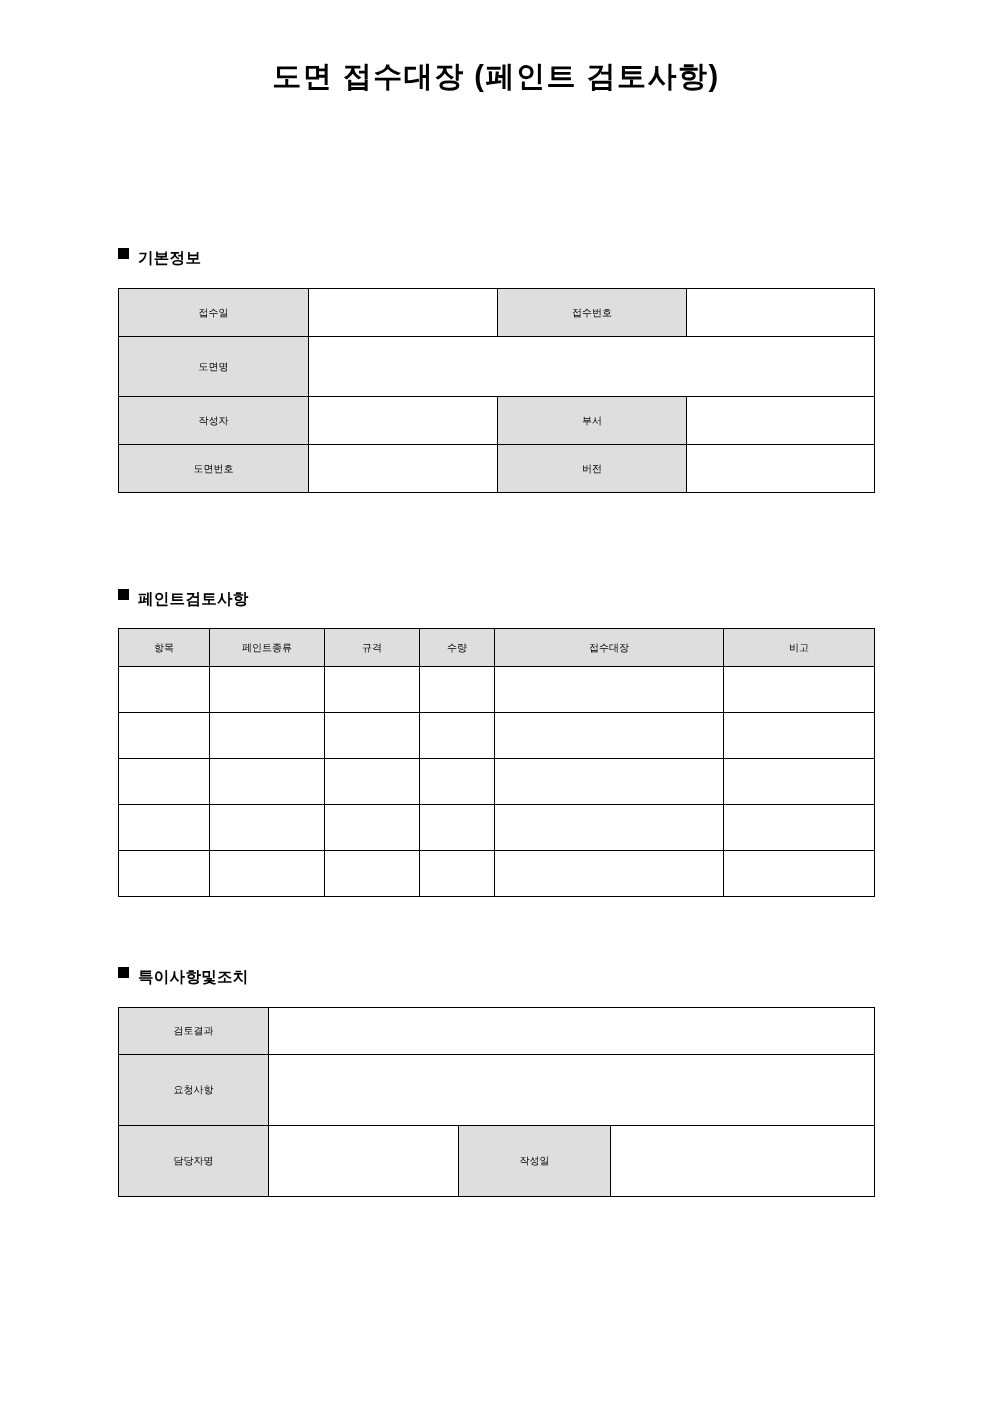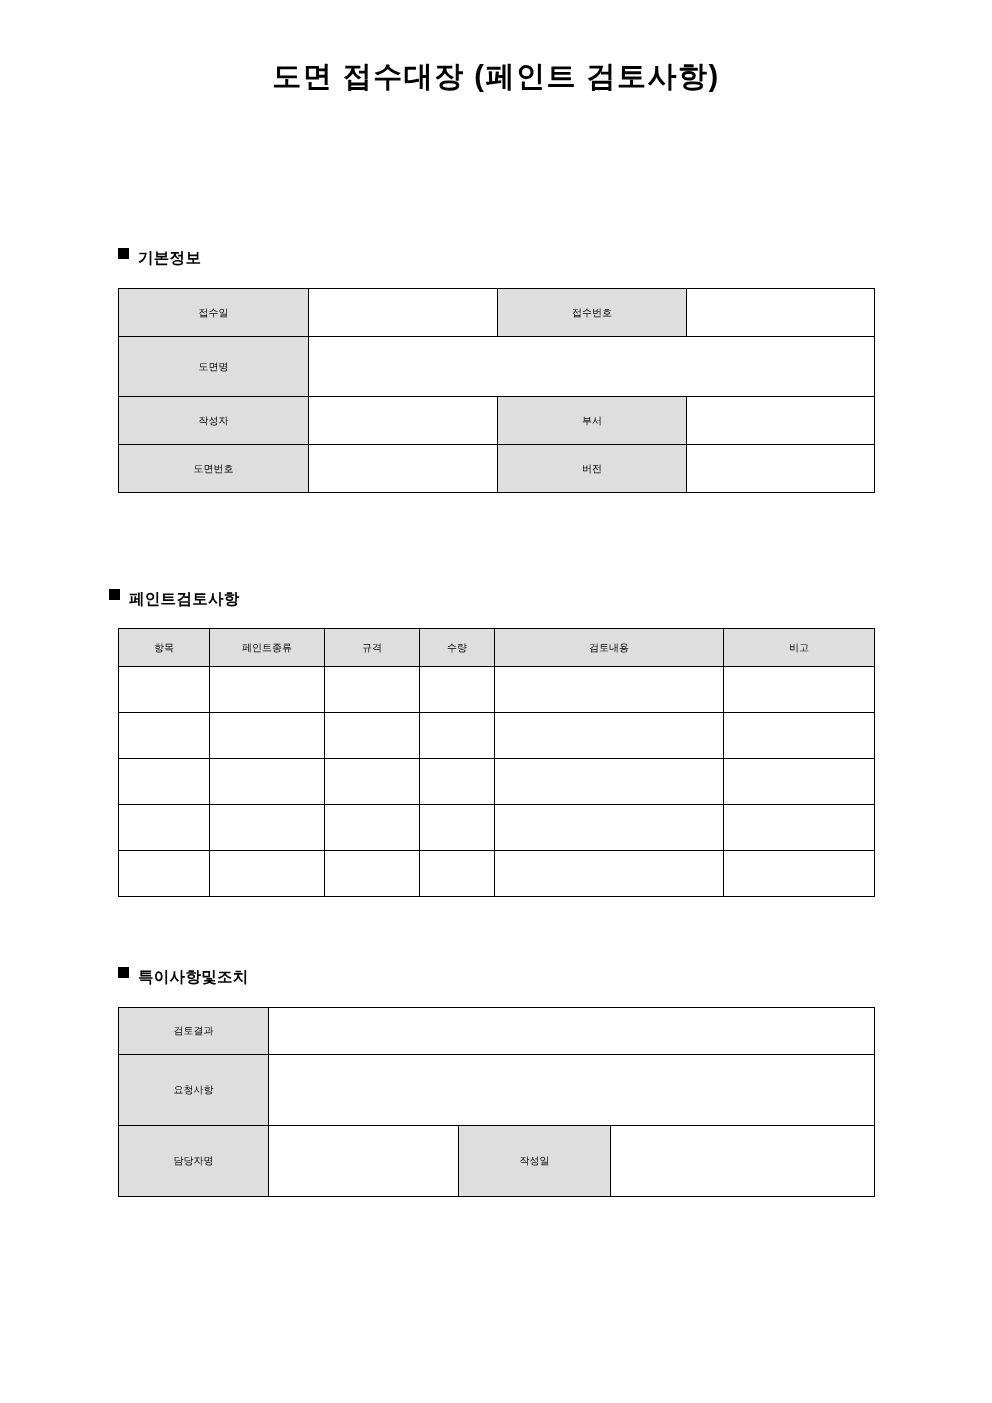--- a/index.html
+++ b/index.html
@@ -74,21 +74,21 @@
     background: #ffffff;
   }
 
   
   .sec1 { position: absolute; left: 118px; top: 288px; }
   .sec1-head { position: absolute; left: 118px; top: 248px; }
   .sec1 td { height: 47px; }
   .sec1 tr.tall td { height: 59px; margin-left: 28px; }
 
   
-  .sec2-head { position: absolute; left: 109px; top: 589px; }
+  .sec2-head { position: absolute; left: 118px; top: 589px; }
   .sec2 { position: absolute; left: 118px; top: 628px; }
   .sec2 th { height: 37px; }
   .sec2 td { height: 45px; }
 
   
   .sec3-head { position: absolute; left: 118px; top: 967px; }
   .sec3 { position: absolute; left: 118px; top: 1007px; }
   .sec3 td { height: 46px; }
   .sec3 tr.tall td { height: 70px; }
 </style>
@@ -150,21 +150,21 @@
       <col style="width:75px">
       <col style="width:229px">
       <col style="width:151px">
     </colgroup>
     <thead>
       <tr>
         <th class="lbl">항목</th>
         <th class="lbl">페인트종류</th>
         <th class="lbl">규격</th>
         <th class="lbl">수량</th>
-        <th class="lbl">검토내용</th>
+        <th class="lbl">접수대장</th>
         <th class="lbl">비고</th>
       </tr>
     </thead>
     <tbody>
       <tr>
         <td class="val"></td>
         <td class="val"></td>
         <td class="val"></td>
         <td class="val"></td>
         <td class="val"></td>

